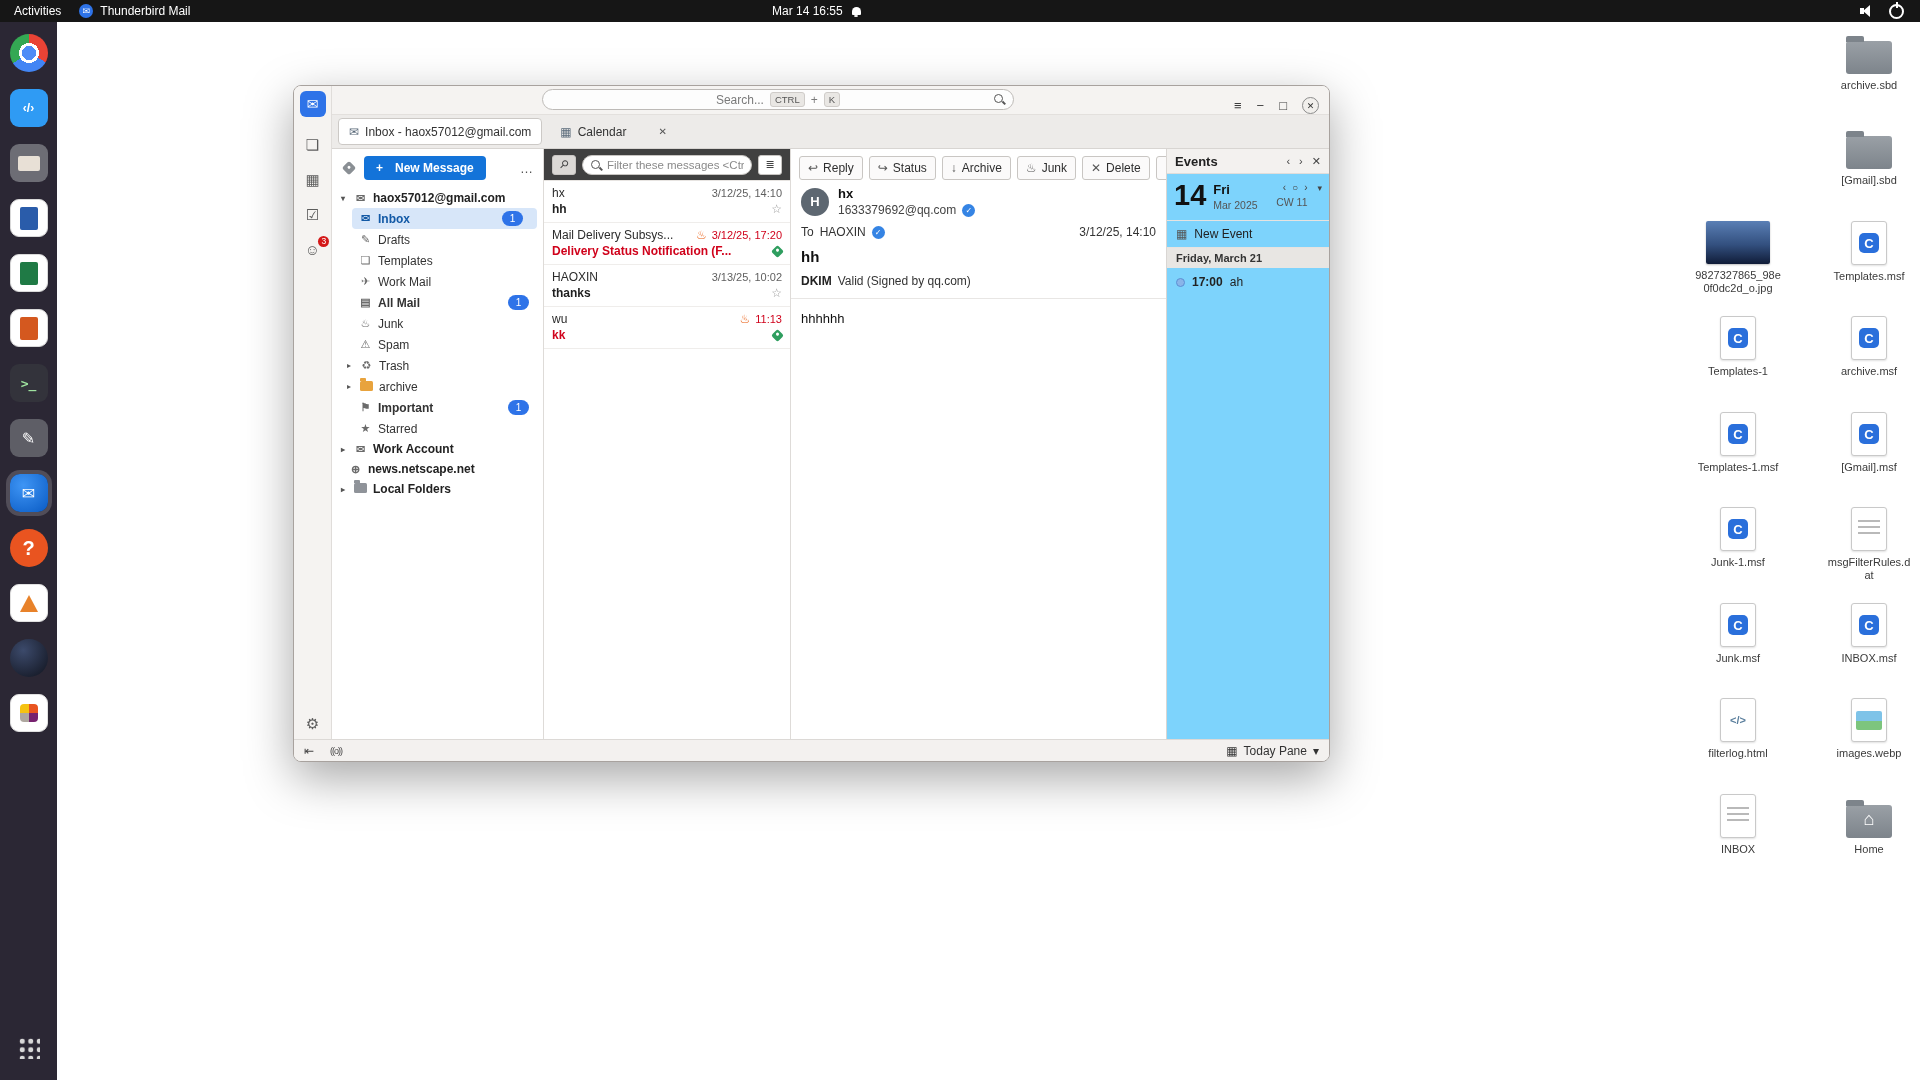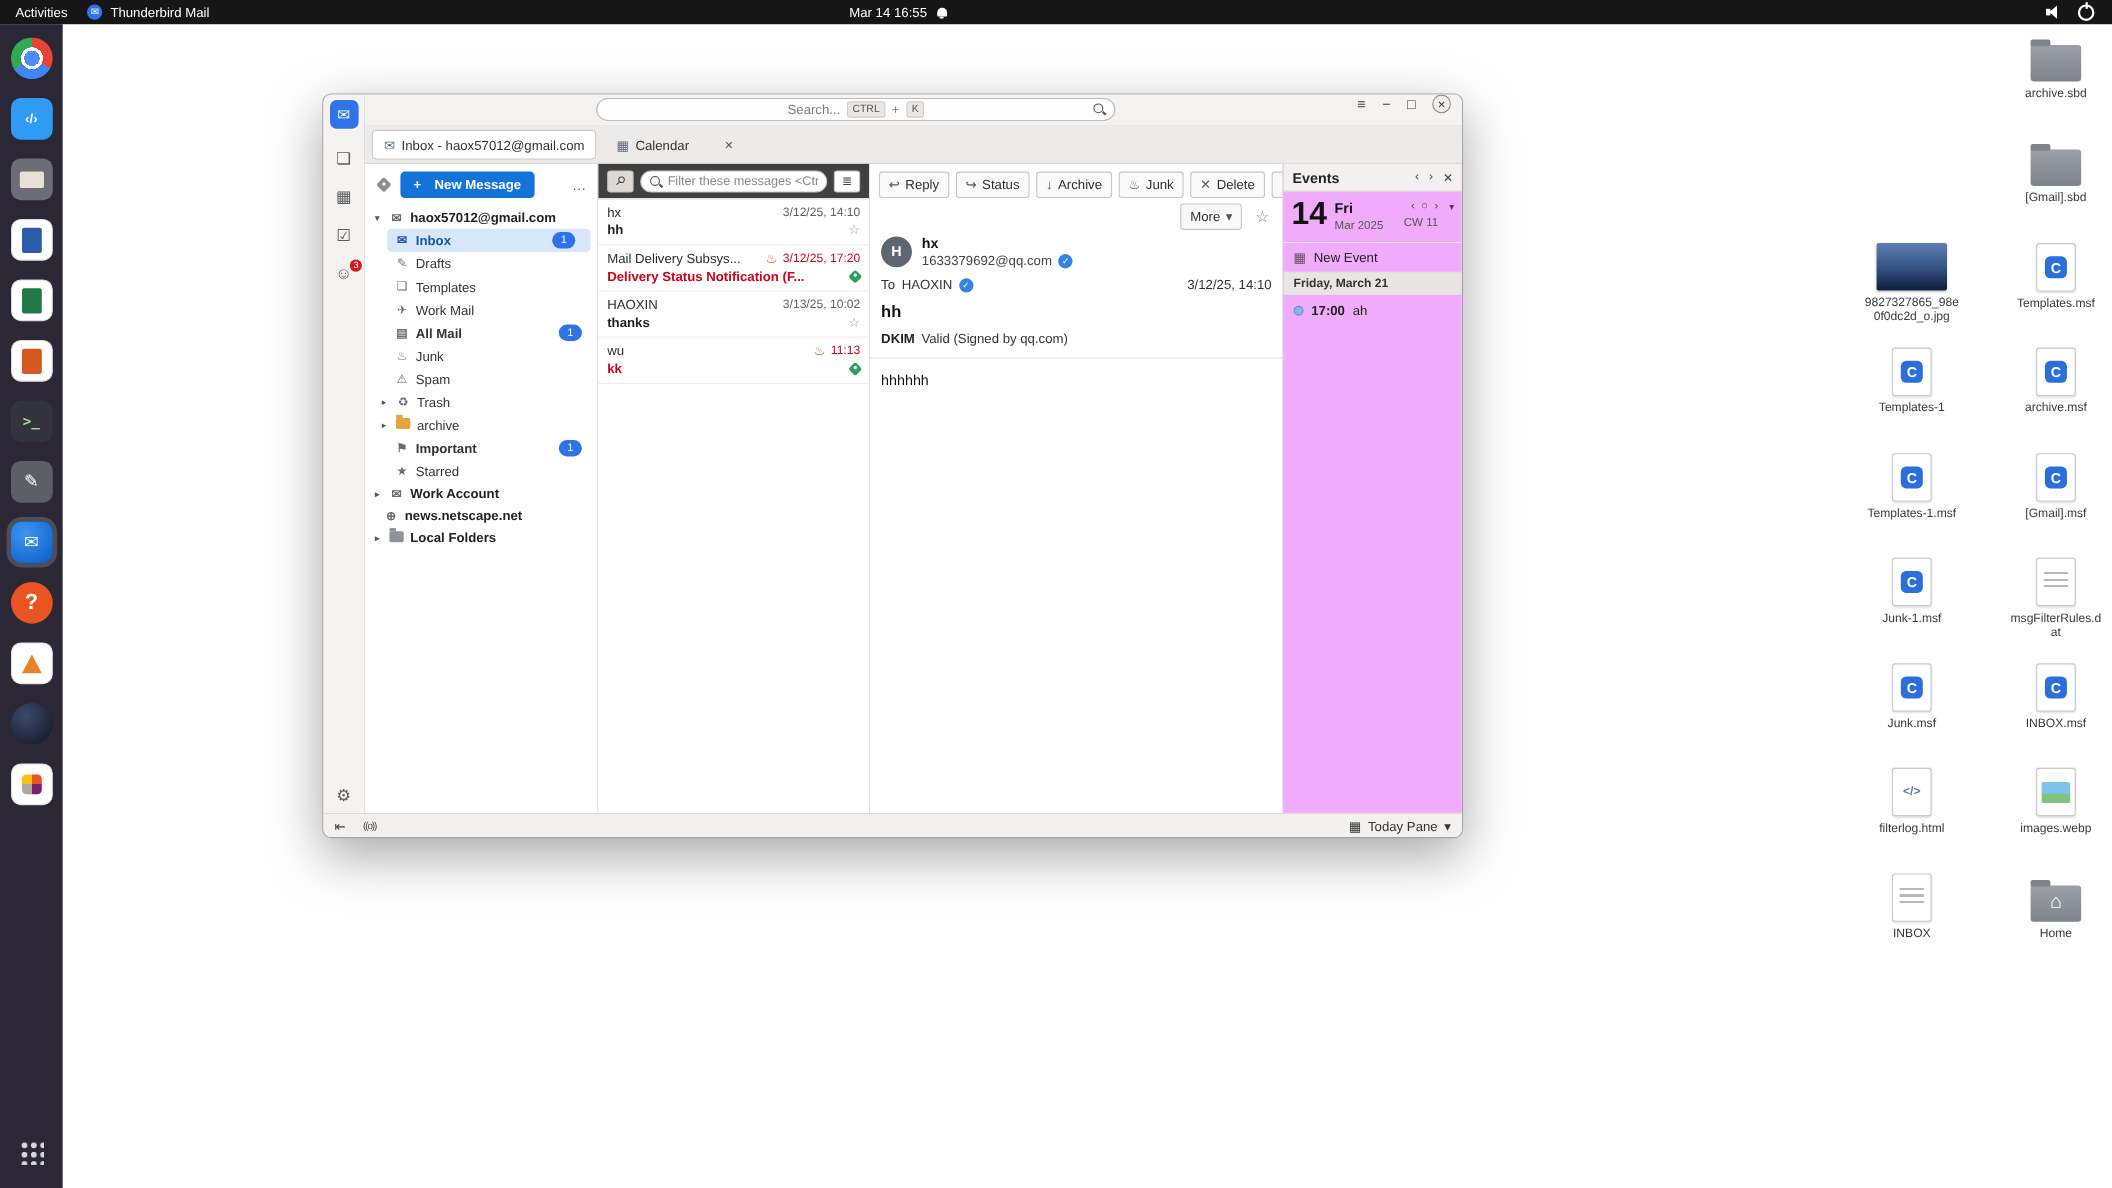--- a/index.html
+++ b/index.html
@@ -120,21 +120,21 @@
   #spaces{width:38px;background:#f5f3f1;border-right:1px solid #e0ddda;display:flex;flex-direction:column;
           align-items:center;padding-top:5px;gap:20px;box-sizing:border-box}
   .space-mail{width:26px;height:26px;border-radius:6px;background:#2e73e8;color:#fff;font-size:14px;
               display:flex;align-items:center;justify-content:center}
   .space-ic{font-size:15px;color:#5c5c5c;position:relative;line-height:1}
   .badge-red{position:absolute;top:-6px;right:-9px;background:#d41919;color:#fff;font-size:8.5px;border-radius:7px;
              padding:0 3px;height:11px;display:flex;align-items:center}
   .space-gear{margin-top:auto;margin-bottom:8px}
   #win-right{flex:1;display:flex;flex-direction:column;min-width:0}
 
-  #titlebar{height:28px;background:#f5f3f1;border-bottom:1px solid #e3e0dd;display:flex;align-items:flex-start;
+  #titlebar{height:28px;background:#f5f3f1;border-bottom:1px solid #e3e0dd;display:flex;align-items:flex-end;
             position:relative;flex:0 0 auto}
   #searchpill{position:absolute;left:210px;top:3px;width:472px;height:21px;border:1px solid #bdbab7;border-radius:12px;
               background:#fdfdfd;display:flex;align-items:center;justify-content:center;gap:6px;font-size:12px;color:#7a7a7a;box-sizing:border-box}
   #searchpill .mag{position:absolute;right:8px;top:3px}
   .kbd{background:#e9e7e4;border:1px solid #cfccc9;border-radius:3px;font-size:9.5px;padding:0 4px;line-height:13px;color:#555}
   .tb-btns{margin-left:auto;display:flex;align-items:center;gap:15px;padding-right:10px;color:#3d3d3d;font-size:13px}
   .win-close{width:17px;height:17px;border-radius:50%;background:#f1efec;border:1px solid #8c8c8c;display:flex;
              align-items:center;justify-content:center;font-size:9px;color:#333;box-sizing:border-box}
 
   #tabbar{height:34px;background:#edebe9;border-bottom:1px solid #d8d5d2;display:flex;align-items:flex-end;
@@ -200,21 +200,21 @@
   .from-name{font-weight:bold;font-size:13px;color:#111;display:flex;align-items:center;gap:6px}
   .from-email{font-size:12px;color:#444;display:flex;align-items:center;gap:6px;margin-top:2px}
   .to-row{display:flex;align-items:center;gap:6px;margin-top:8px;font-size:12px;color:#333}
   .vdate{margin-left:auto;color:#333}
   .vsubject{font-size:15px;font-weight:bold;margin-top:9px;color:#111}
   .dkim-row{margin-top:9px;font-size:12px;color:#333;display:flex;gap:6px}
   .dkim-row b{color:#222}
   .vp-body{flex:1;padding:12px 10px;font-size:13px;color:#111}
 
   
-  #eventspane{width:163px;border-left:1px solid #d9d6d3;display:flex;flex-direction:column;font-size:12px;background:#f0abfc;box-sizing:border-box}
+  #eventspane{width:163px;border-left:1px solid #d9d6d3;display:flex;flex-direction:column;font-size:12px;background:#7dd3fc;box-sizing:border-box}
   .ep-head{height:25px;background:#f3f1ef;border-bottom:1px solid #e0ddda;display:flex;align-items:center;
            padding:0 8px;font-weight:bold;font-size:13px;flex:0 0 auto;box-sizing:border-box}
   .ep-nav-ic{margin-left:auto;display:flex;gap:9px;font-weight:normal;font-size:11px;color:#444}
   .ep-date{display:flex;padding:7px 7px 9px;align-items:flex-start;gap:7px}
   .ep-day{font-size:29px;font-weight:bold;line-height:1;color:#111}
   .ep-col{display:flex;flex-direction:column;gap:2px;margin-top:1px}
   .ep-wd{font-weight:bold;font-size:13px;color:#111}
   .ep-my{font-size:10.5px;color:#555}
   .ep-col2{margin-left:auto;display:flex;flex-direction:column;align-items:flex-end;gap:3px;margin-top:1px}
   .ep-nav{font-size:10px;color:#444;display:flex;gap:6px;align-items:center}
@@ -543,27 +543,20 @@
             </button>
             <button class="vbtn">
               <span class="g g-del"></span>
               <span>Delete</span>
             </button>
             <button class="vbtn">
               <span class="g g-dkimb"></span>
               <span>DKIM</span>
             </button>
           </div>
-          <div class="vp-row2">
-            <button class="vbtn">
-              <span>More</span>
-              <span class="g g-caret"></span>
-            </button>
-            <span class="hstar g g-star"></span>
-          </div>
 
           <div class="vp-header">
             <div class="from-block">
               <span class="avat avatar">H</span>
               <div>
                 <div class="from-name">
                   <span>hx</span>
                 </div>
                 <div class="from-email">
                   <span>1633379692@qq.com</span>

